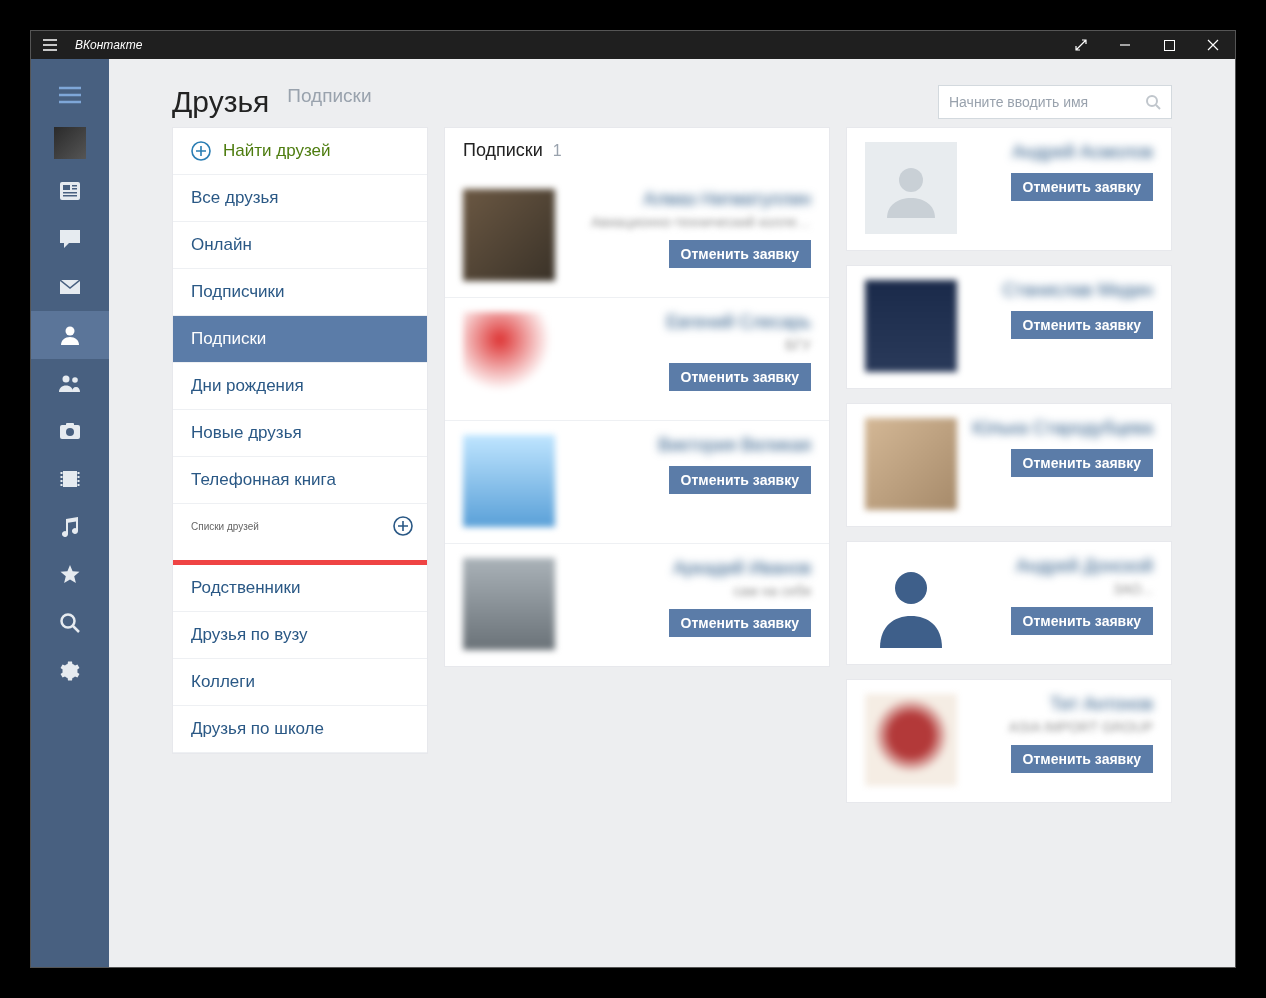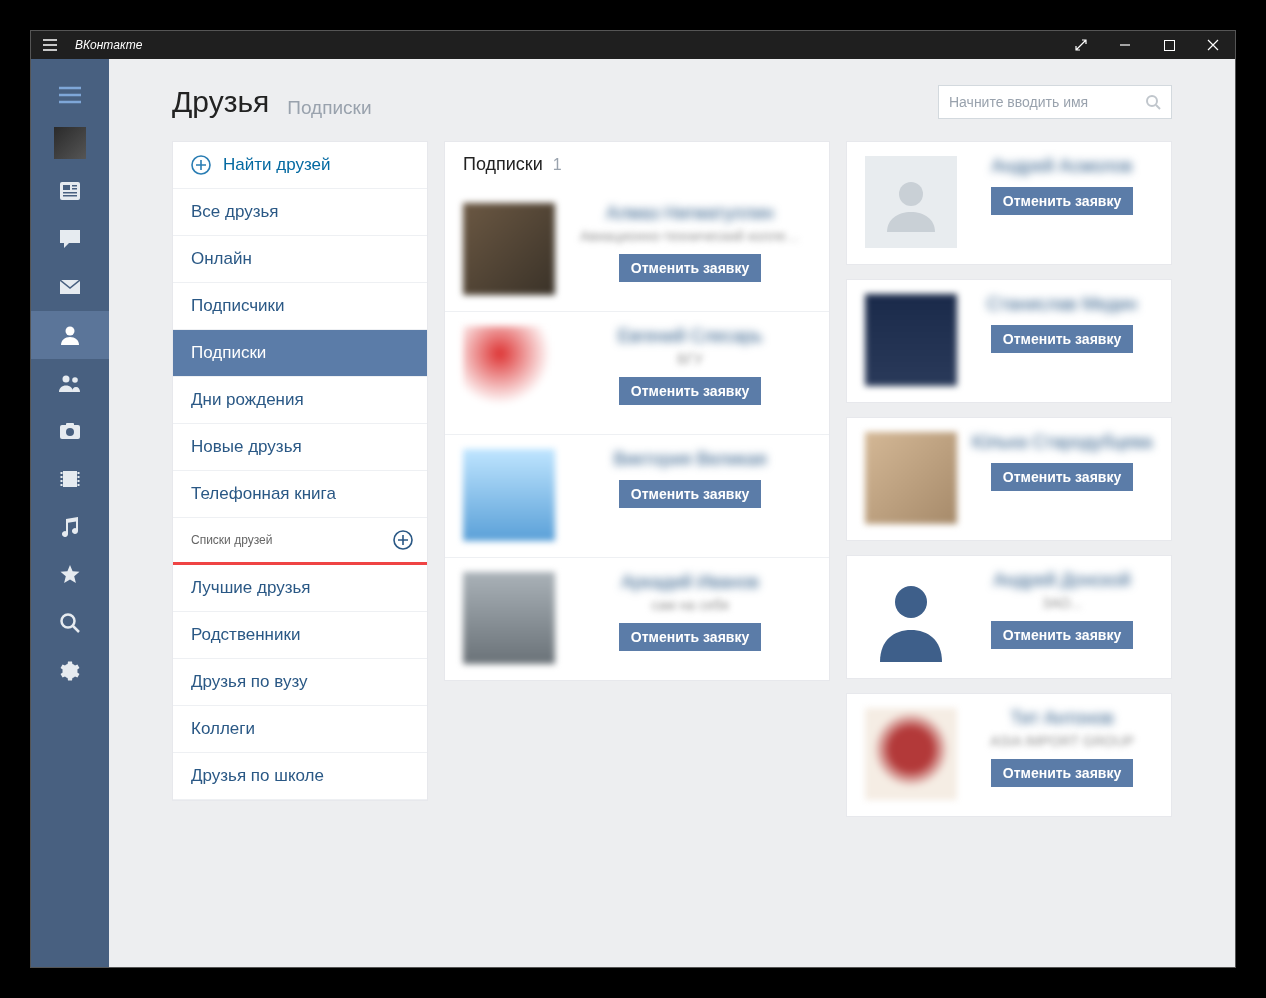--- a/index.html
+++ b/index.html
@@ -11,42 +11,42 @@
 .titlebar .tb-menu { cursor: pointer; }
 .titlebar .tb-spacer { flex: 1; }
 .titlebar .tb-btn { width: 44px; height: 28px; display: flex; align-items: center; justify-content: center; cursor: pointer; }
 .body { flex: 1; display: flex; overflow: hidden; }
 .navrail { width: 78px; background: #486080; display: flex; flex-direction: column; align-items: center; padding-top: 12px; }
 .navrail .nav-item { width: 78px; height: 48px; display: flex; align-items: center; justify-content: center; color: #e6ebf0; cursor: pointer; }
 .navrail .nav-item.active { background: #5b7599; }
 .navrail .avatar-sm { width: 32px; height: 32px; background: linear-gradient(135deg,#2a2a2a,#555); }
 .content { flex: 1; background: #edeef0; overflow: auto; }
 .inner { width: 1000px; margin: 0 auto; padding: 26px 0 40px; }
-.header-row { display: flex; align-items: flex-end; margin-bottom: 22px; gap: 18px; }
+.header-row { display: flex; align-items: flex-start; margin-bottom: 8px; gap: 18px; }
 .header-row h1 { font-size: 30px; font-weight: 300; color: #222; }
 .header-row .subtitle { font-size: 19px; color: #99a2ad; font-weight: 300; }
 .header-row .spacer { flex: 1; }
 .search-box { width: 234px; height: 34px; background: #fff; border: 1px solid #d3d9de; display: flex; align-items: center; padding: 0 10px; }
 .search-box input { border: none; outline: none; flex: 1; font-size: 14px; color: #333; background: transparent; }
 .search-box input::placeholder { color: #99a2ad; }
 .columns { display: flex; gap: 16px; align-items: flex-start; }
 .sidemenu { width: 256px; background: #fff; border: 1px solid #e7e8ec; }
 .side-item { padding: 13px 18px; font-size: 17px; color: #2a5885; border-bottom: 1px solid #eef0f3; cursor: pointer; display: flex; align-items: center; gap: 12px; }
-.side-item.find { color: #0369a1; }
+.side-item.find { color: #4d7c0f; }
 .side-item.active { background: #5b7ca8; color: #fff; }
-.side-section { padding: 12px 0 12px 18px; font-size: 12px; color: #656565; border-bottom: 3px solid #ef4444; display: flex; align-items: center; }
+.side-section { padding: 12px 0 24px 18px; font-size: 10px; color: #656565; border-bottom: 5px solid #ef4444; display: flex; align-items: center; }
 .side-section .plus { margin-left: auto; margin-right: 14px; color: #2a5885; cursor: pointer; }
 .maincol { flex: 1; }
 .panel { background: #fff; border: 1px solid #e7e8ec; margin-bottom: 14px; }
 .panel-head { padding: 12px 18px 14px; font-size: 18px; color: #222; display: flex; align-items: baseline; gap: 10px; }
 .panel-head .count { color: #99a2ad; font-size: 16px; }
 .person { display: flex; padding: 14px 18px 16px; gap: 14px; border-top: 1px solid #eef0f3; }
 .person:first-of-type { border-top: none; }
 .avatar { width: 92px; height: 92px; background: #ccc; flex-shrink: 0; }
-.person-info { flex: 1; display: flex; flex-direction: column; gap: 4px; align-items: center; }
+.person-info { flex: 1; display: flex; flex-direction: column; gap: 4px; align-items: flex-end; }
 .person-name { font-size: 18px; color: #2a5885; filter: blur(4px); }
 .person-sub { font-size: 14px; color: #939393; filter: blur(3px); white-space: nowrap; overflow: hidden; text-overflow: ellipsis; max-width: 220px; }
 .btn-cancel { margin-top: 6px; background: #5b7ca8; color: #fff; font-size: 14px; padding: 6px 12px; border: none; cursor: pointer; font-weight: 600; }
 .rightcol { width: 326px; }
 .rightcol .person { background: #fff; border: 1px solid #e7e8ec; margin-bottom: 14px; }
 .blur-av { filter: blur(3px); }
 .av-placeholder { background: #e8ecef; display:flex; align-items:center; justify-content:center; }
 .av-placeholder svg { width:60px; height:60px; }
 svg { display: block; }
 </style>
@@ -219,21 +219,20 @@
             <div class="side-section">
               <span>Списки друзей</span>
               <span class="plus">
                     <svg width="20" height="20" viewBox="0 0 20 20" fill="none" stroke="#2a5885" stroke-width="1.6">
                       <circle cx="10" cy="10" r="9"></circle>
                       <path d="M10 5v10M5 10h10"></path>
                     </svg>
                   </span>
             </div>
             <div id="side-lists">
-                  <div class="side-item">Лучшие друзья</div>
                   <div class="side-item">Родственники</div>
                   <div class="side-item">Друзья по вузу</div>
                   <div class="side-item">Коллеги</div>
                   <div class="side-item">Друзья по школе</div>
                 </div>
           </div>
 
           <div class="maincol">
             <div class="panel">
               <div class="panel-head">

